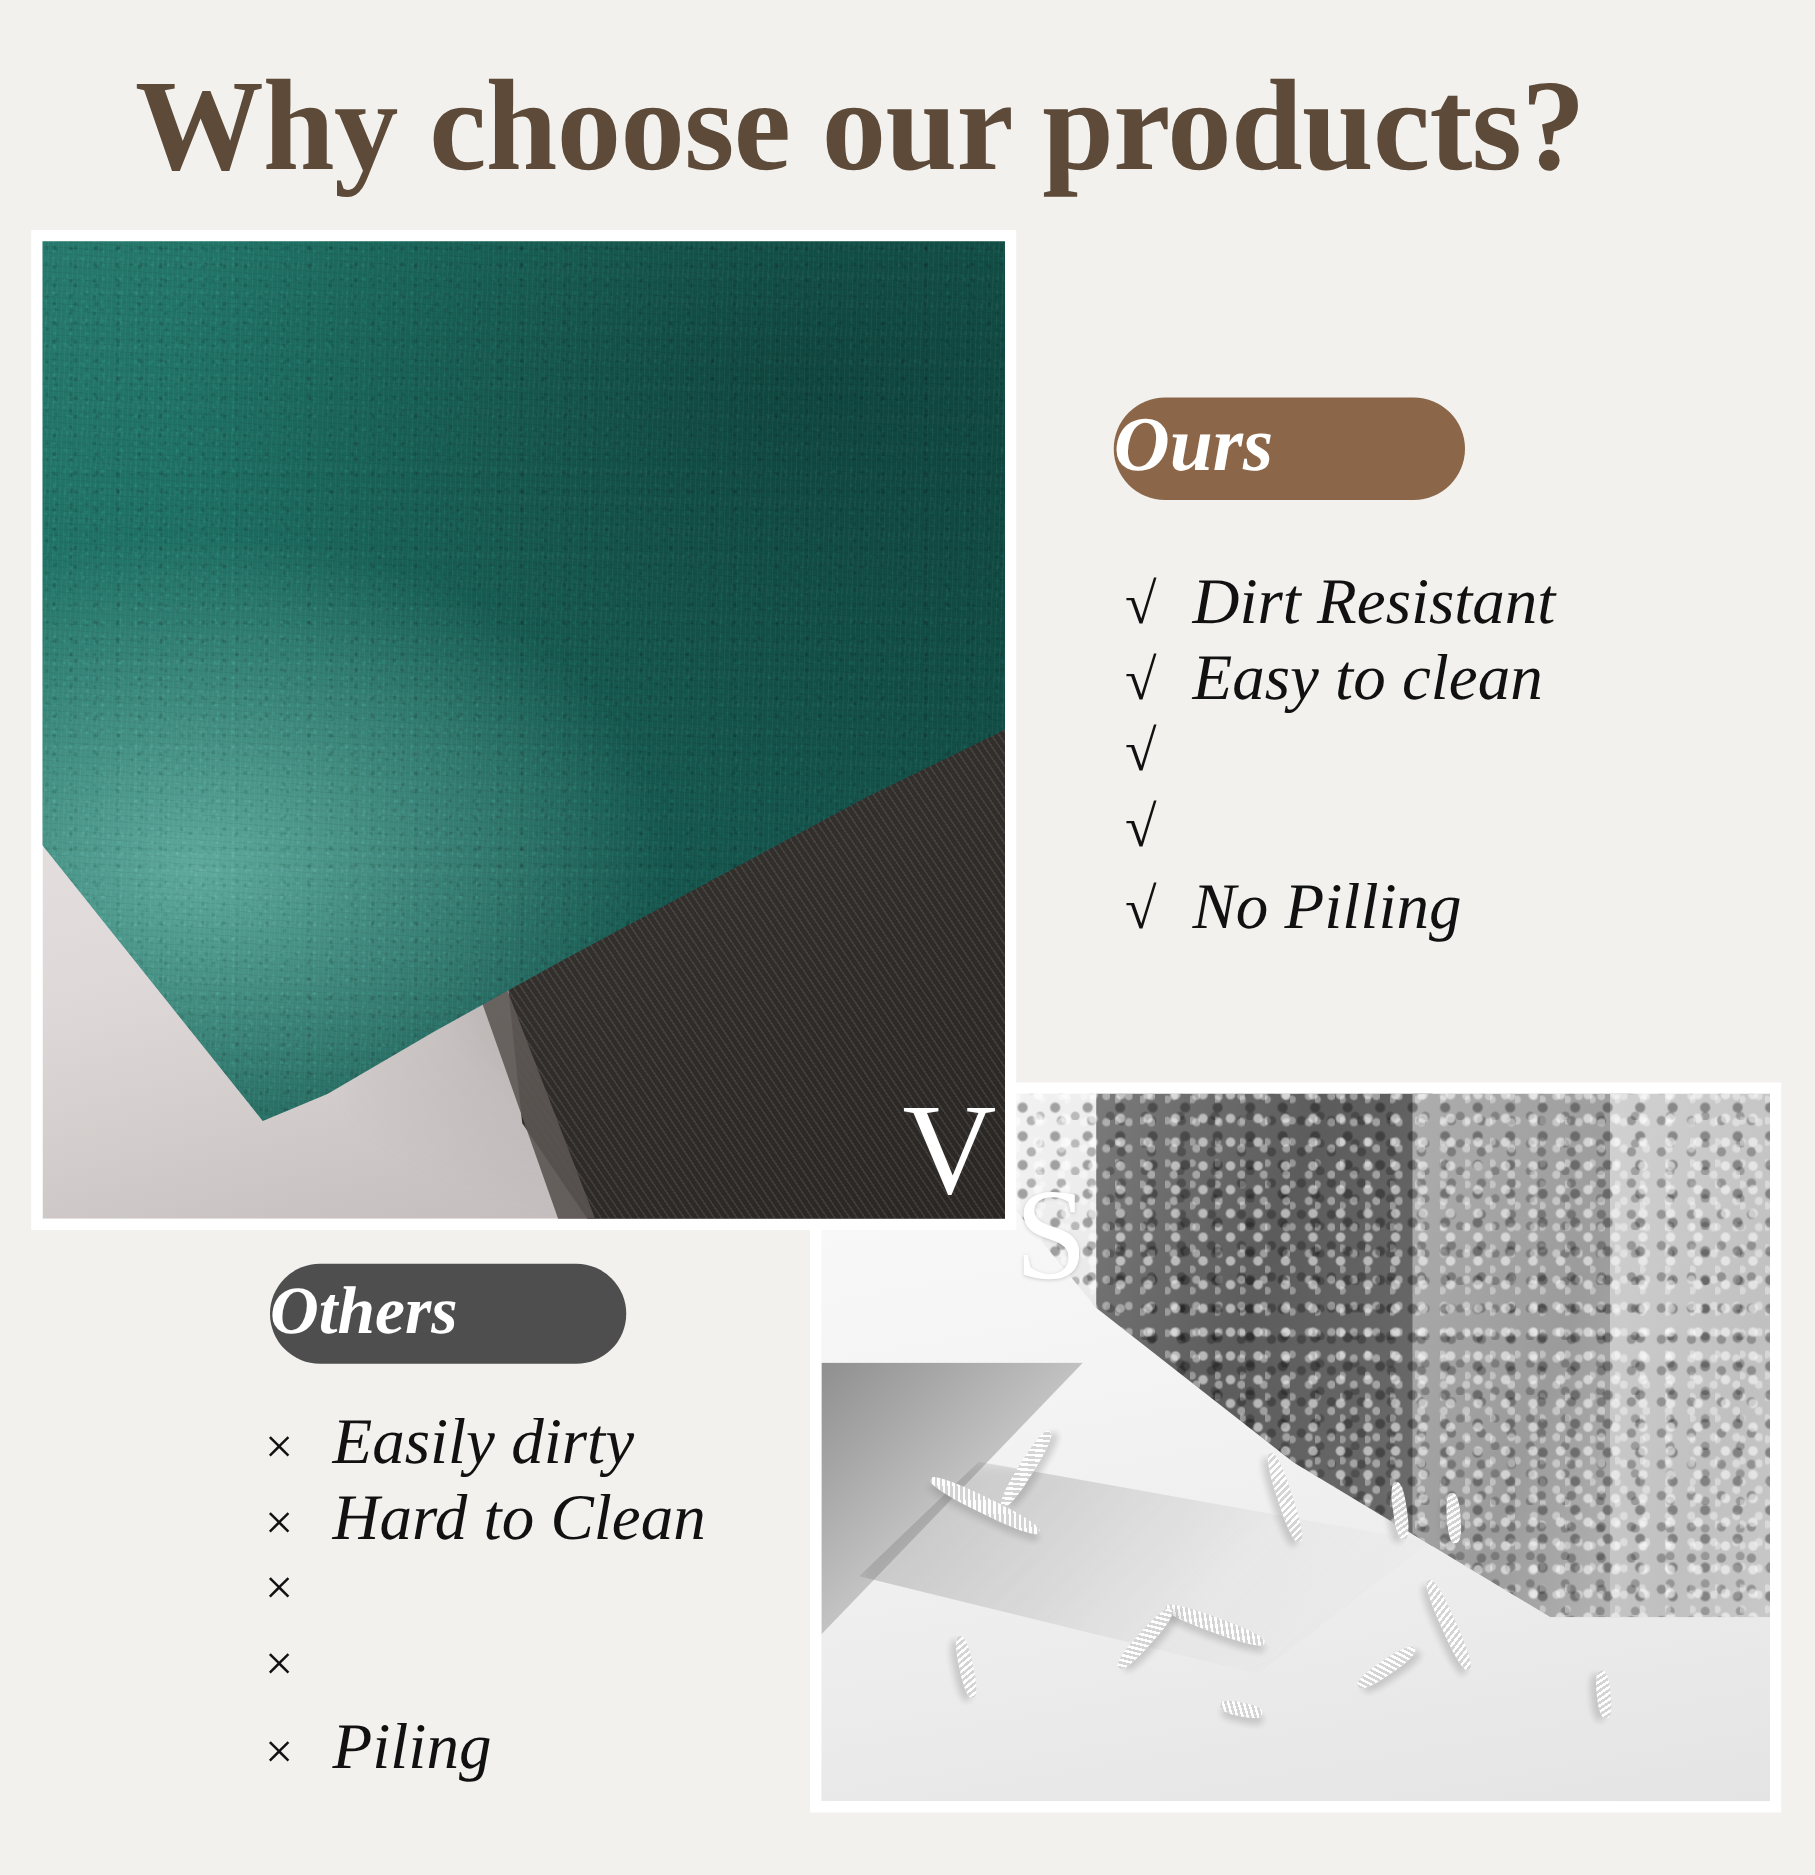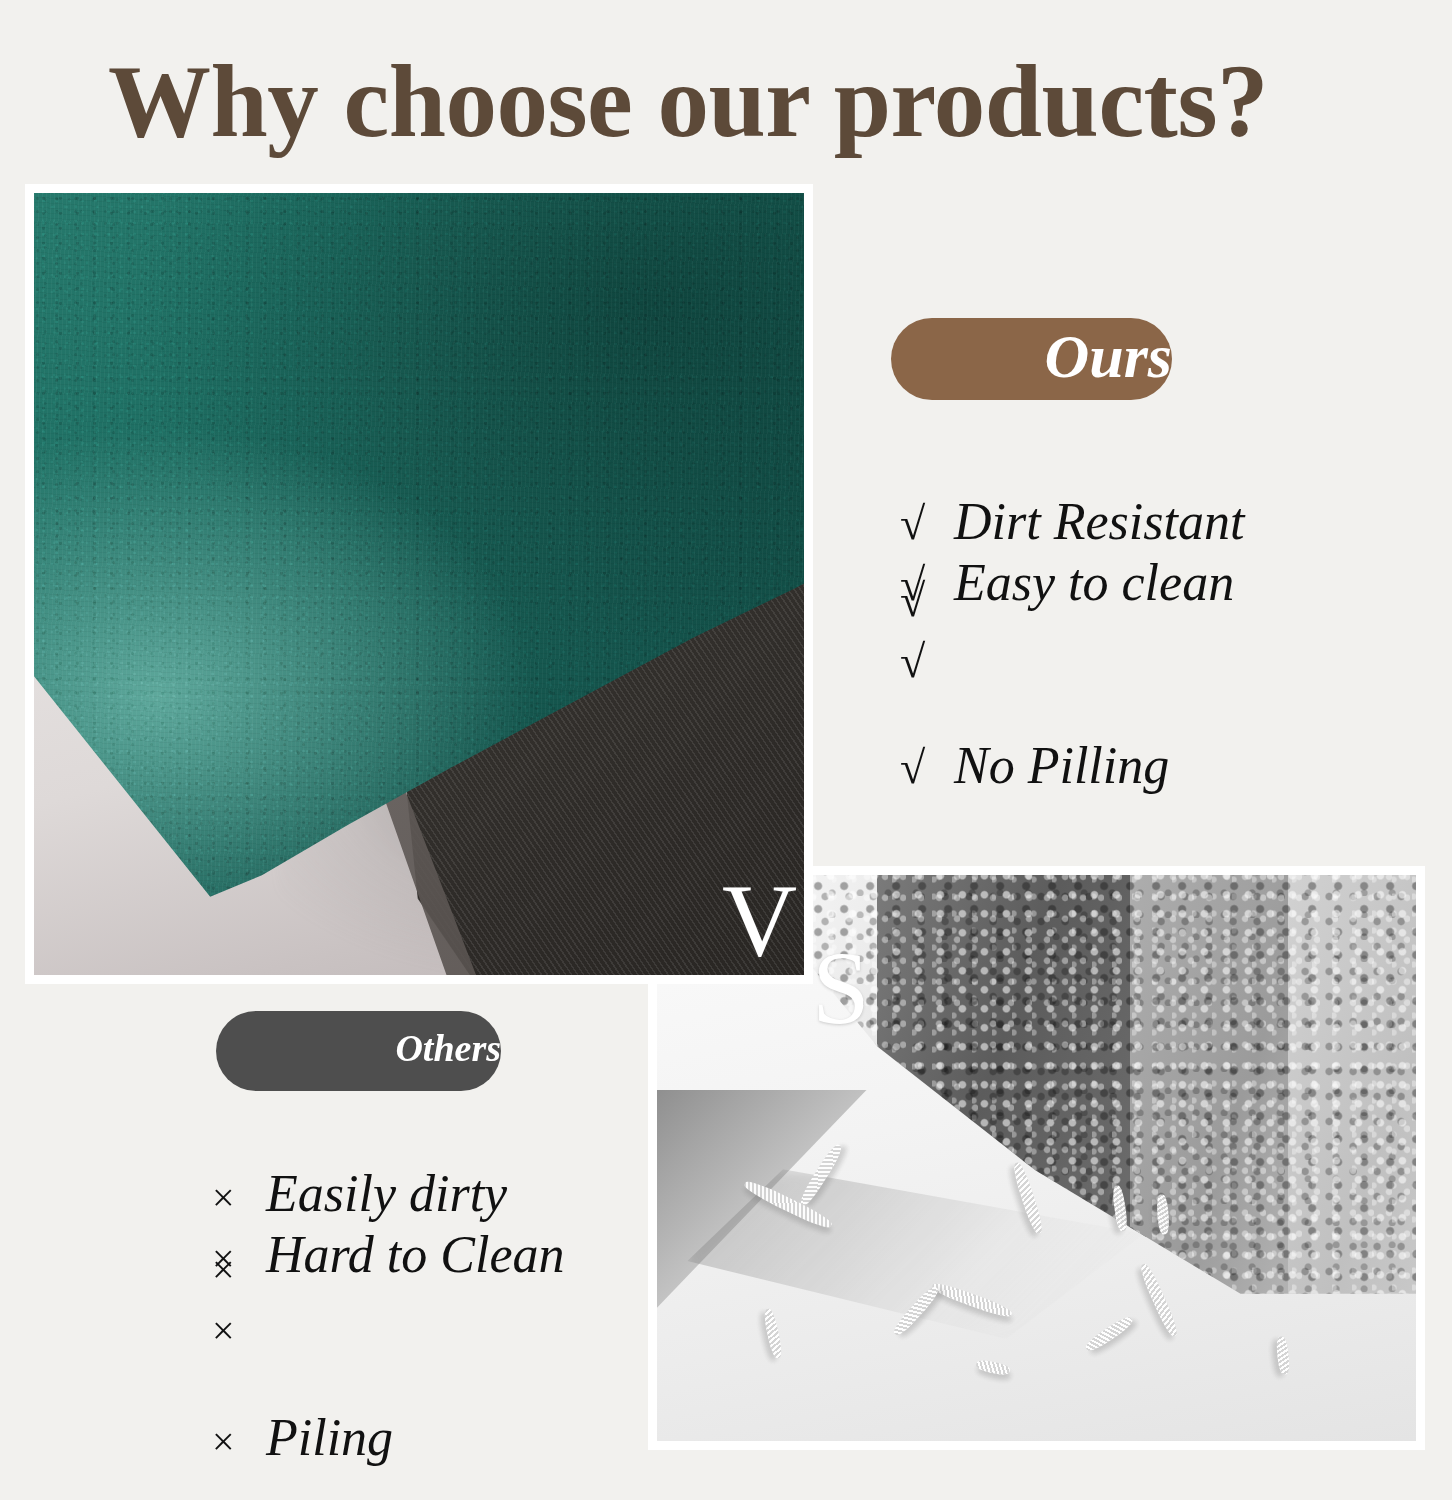--- a/index.html
+++ b/index.html
@@ -222,21 +222,21 @@
     text-shadow: 0 1px 3px rgba(90,90,90,0.28);
   }
   #vs-v { left: 722px; top: 868px; font-size: 104px; }
   #vs-s { left: 812px; top: 936px; font-size: 104px; }
 
   
   .badge {
     position: absolute;
     display: flex;
     align-items: center;
-    justify-content: flex-end;
+    justify-content: flex-start;
     border-radius: 999px;
     color: #ffffff;
     font-style: italic;
     font-weight: bold;
     font-family: "Liberation Serif", "DejaVu Serif", serif;
     z-index: 5;
   }
   #badge-ours {
     left: 891px;
     top: 318px;
@@ -244,21 +244,21 @@
     height: 82px;
     background: #8b6648;
     font-size: 62px;
   }
   #badge-others {
     left: 216px;
     top: 1011px;
     width: 285px;
     height: 80px;
     background: #4e4e4e;
-    font-size: 38px;
+    font-size: 54px;
   }
   .badge span { transform: translateY(-3px); display: inline-block; }
 
   
   .feature-list {
     position: absolute;
     z-index: 5;
     font-family: "Liberation Serif", "DejaVu Serif", serif;
     font-style: italic;
     color: #111111;
@@ -274,21 +274,21 @@
   }
   .mark {
     display: inline-block;
     width: 54px;
     font-style: normal;
     font-size: 46px;
     color: #111111;
     flex: none;
   }
   .mark-x { font-size: 40px; }
-  .feature-label { font-style: italic; margin-top: 40px; }
+  .feature-label { font-style: italic; }
 </style>
 </head>
 <body>
 
 <div id="canvas">
 
   <div class="page-title">Why choose our products?</div>
 
   <div class="photo-frame" id="frame-ours">
     <div class="photo">

